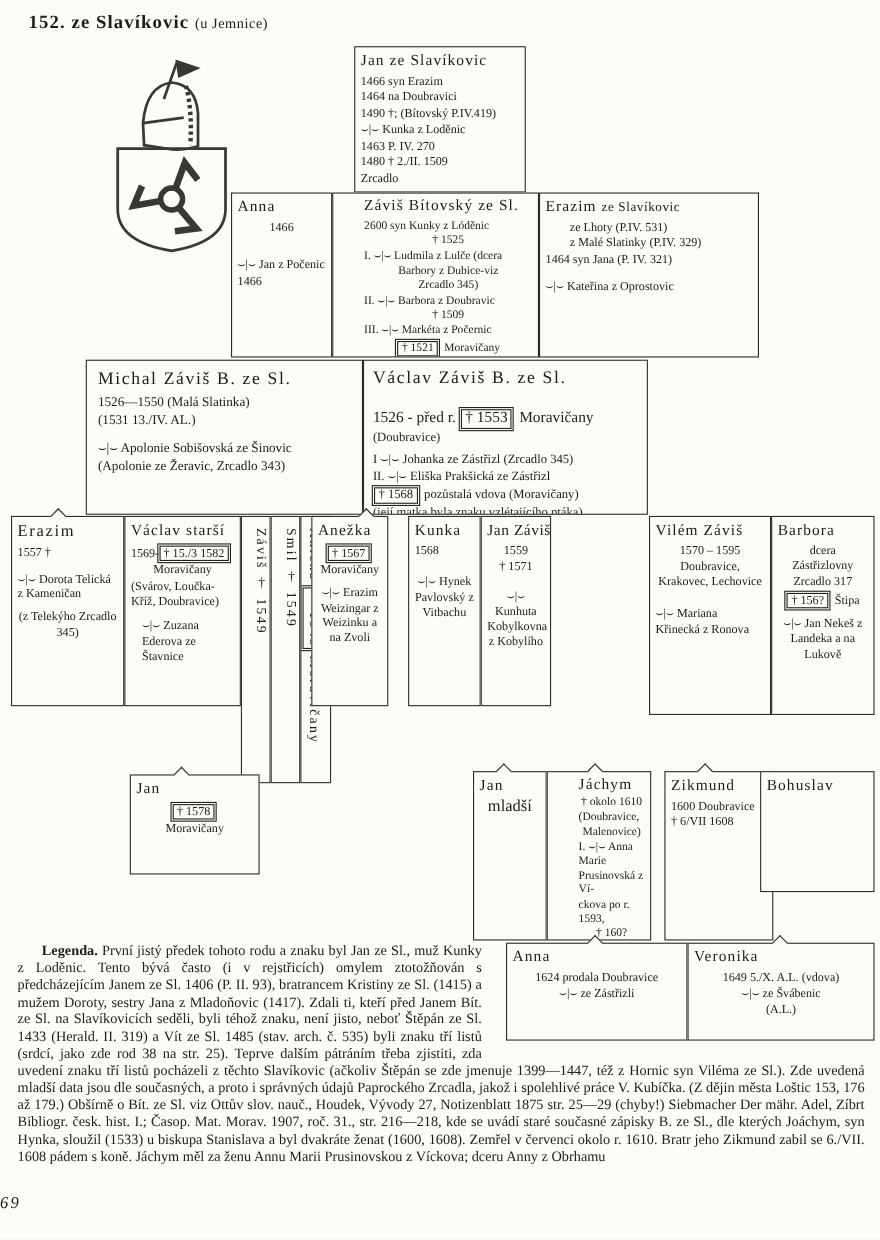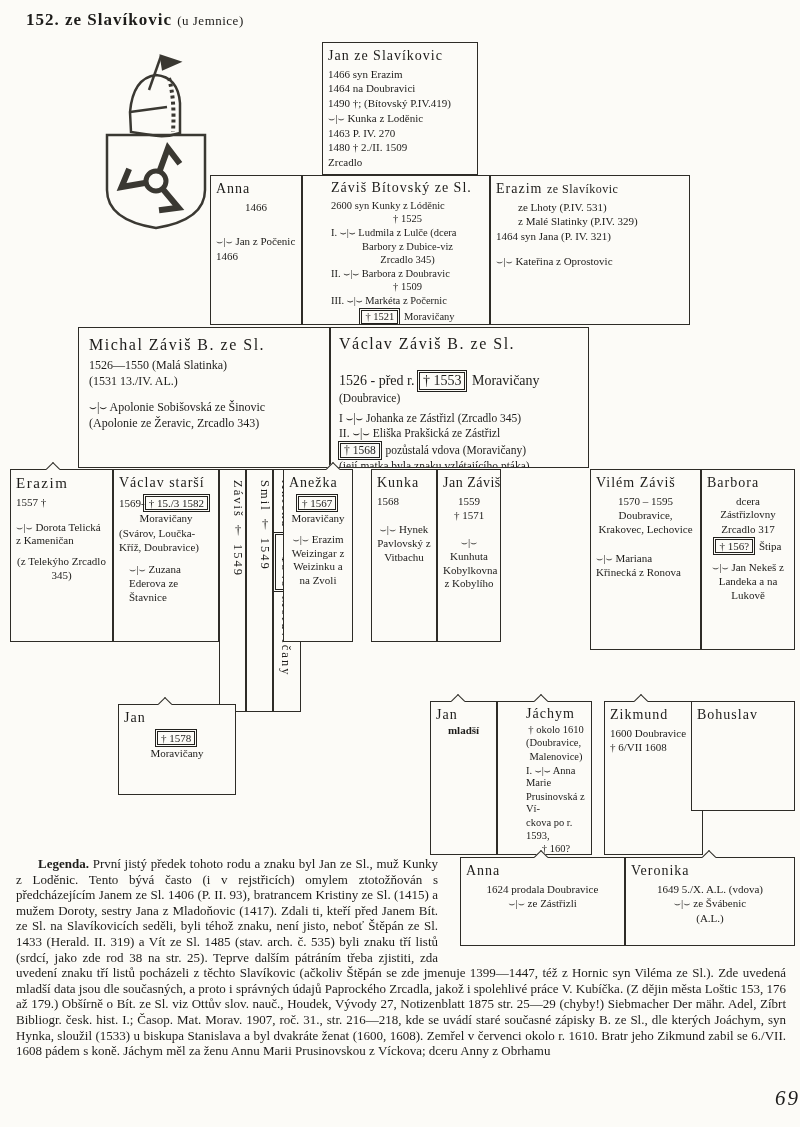--- a/index.html
+++ b/index.html
@@ -57,21 +57,21 @@
   }
   .legend{
     position:absolute;left:16px;top:856px;width:770px;
     font-size:13px;line-height:1.2;text-align:justify;
   }
   .legend .spacer{float:right;width:348px;height:94px;}
   .legend .lab{font-weight:bold;}
   .legend p{margin:0;text-indent:22px;}
   .pagenum{
     position:absolute;left:0;right:0;top:1086px;
-    text-align:right;font-size:21px;font-style:italic;letter-spacing:2px;padding-left:35px;
+    text-align:left;font-size:15px;font-style:italic;letter-spacing:2px;
   }
   .coa{position:absolute;left:85px;top:48px;width:150px;height:188px;}
 </style>
 </head>
 <body>
 
 <div id="page">
 
   <div class="pgheader">
     <span>152.</span>
@@ -252,21 +252,21 @@
   <div class="box" style="left:118px;top:704px;width:118px;height:91px;">
     <div class="bt sm">Jan</div>
     <div class="ln c">
       <span class="bdate">† 1578</span>
     </div>
     <div class="ln c">Moravičany</div>
   </div>
 
   <div class="box" style="left:430px;top:701px;width:67px;height:154px;">
     <div class="bt sm" style="margin-bottom:0;">Jan</div>
-    <div class="ln c" style="font-size:11px;font-weight:bold;">mladší</div>
+    <div class="ln c" style="font-size:15px;">mladší</div>
   </div>
 
   <div class="box tight" style="left:497px;top:701px;width:95px;height:154px;">
     <div class="bt sm" style="margin-bottom:1px;">Jáchym</div>
     <div class="ln c">† okolo 1610</div>
     <div class="ln">(Doubravice,</div>
     <div class="ln c">Malenovice)</div>
     <div class="ln">I. ⌣|⌣ Anna Marie</div>
     <div class="ln">Prusinovská z Ví-</div>
     <div class="ln">ckova po r. 1593,</div>

